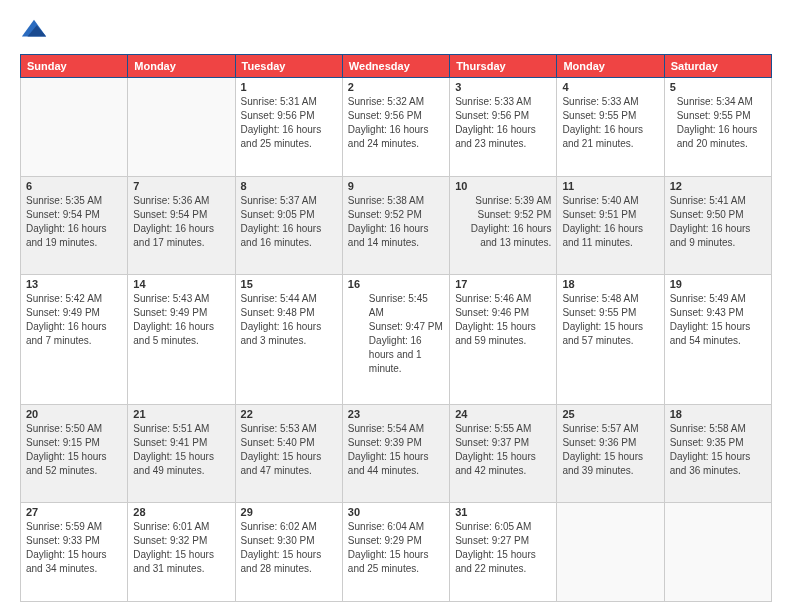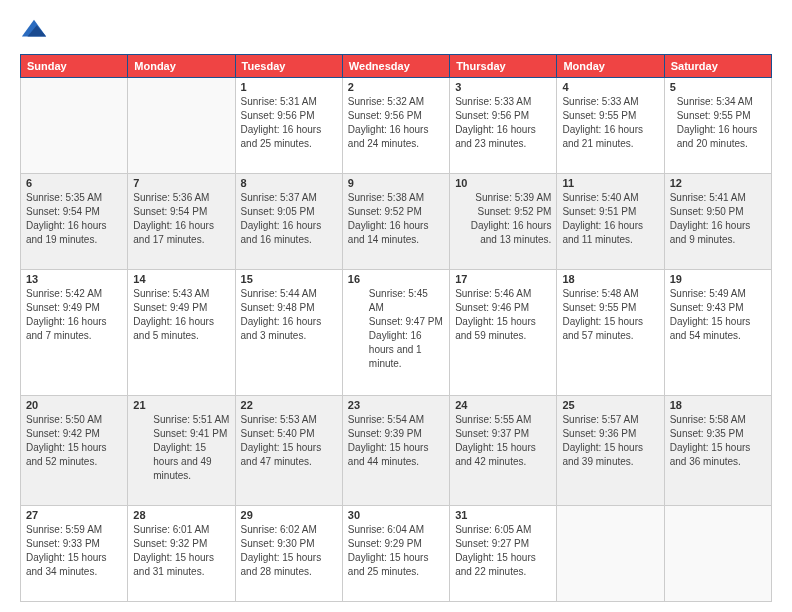--- a/index.html
+++ b/index.html
@@ -255,26 +255,26 @@
             <span class="day-number">19</span>
             <div class="day-info" style="white-space: pre-line;">Sunrise: 5:49 AM
 Sunset: 9:43 PM
 Daylight: 15 hours and 54 minutes.</div>
           </td>
         </tr>
         <tr class="row-shaded">
           <td>
             <span class="day-number">20</span>
             <div class="day-info" style="white-space: pre-line;">Sunrise: 5:50 AM
-Sunset: 9:42 PM
+Sunset: 9:15 PM
 Daylight: 15 hours and 52 minutes.</div>
           </td>
           <td>
             <span class="day-number">21</span>
-            <div class="day-info" style="white-space: pre-line; margin-left: 20px;">Sunrise: 5:51 AM
+            <div class="day-info" style="white-space: pre-line;">Sunrise: 5:51 AM
 Sunset: 9:41 PM
 Daylight: 15 hours and 49 minutes.</div>
           </td>
           <td>
             <span class="day-number">22</span>
             <div class="day-info" style="white-space: pre-line;">Sunrise: 5:53 AM
 Sunset: 5:40 PM
 Daylight: 15 hours and 47 minutes.</div>
           </td>
           <td>

